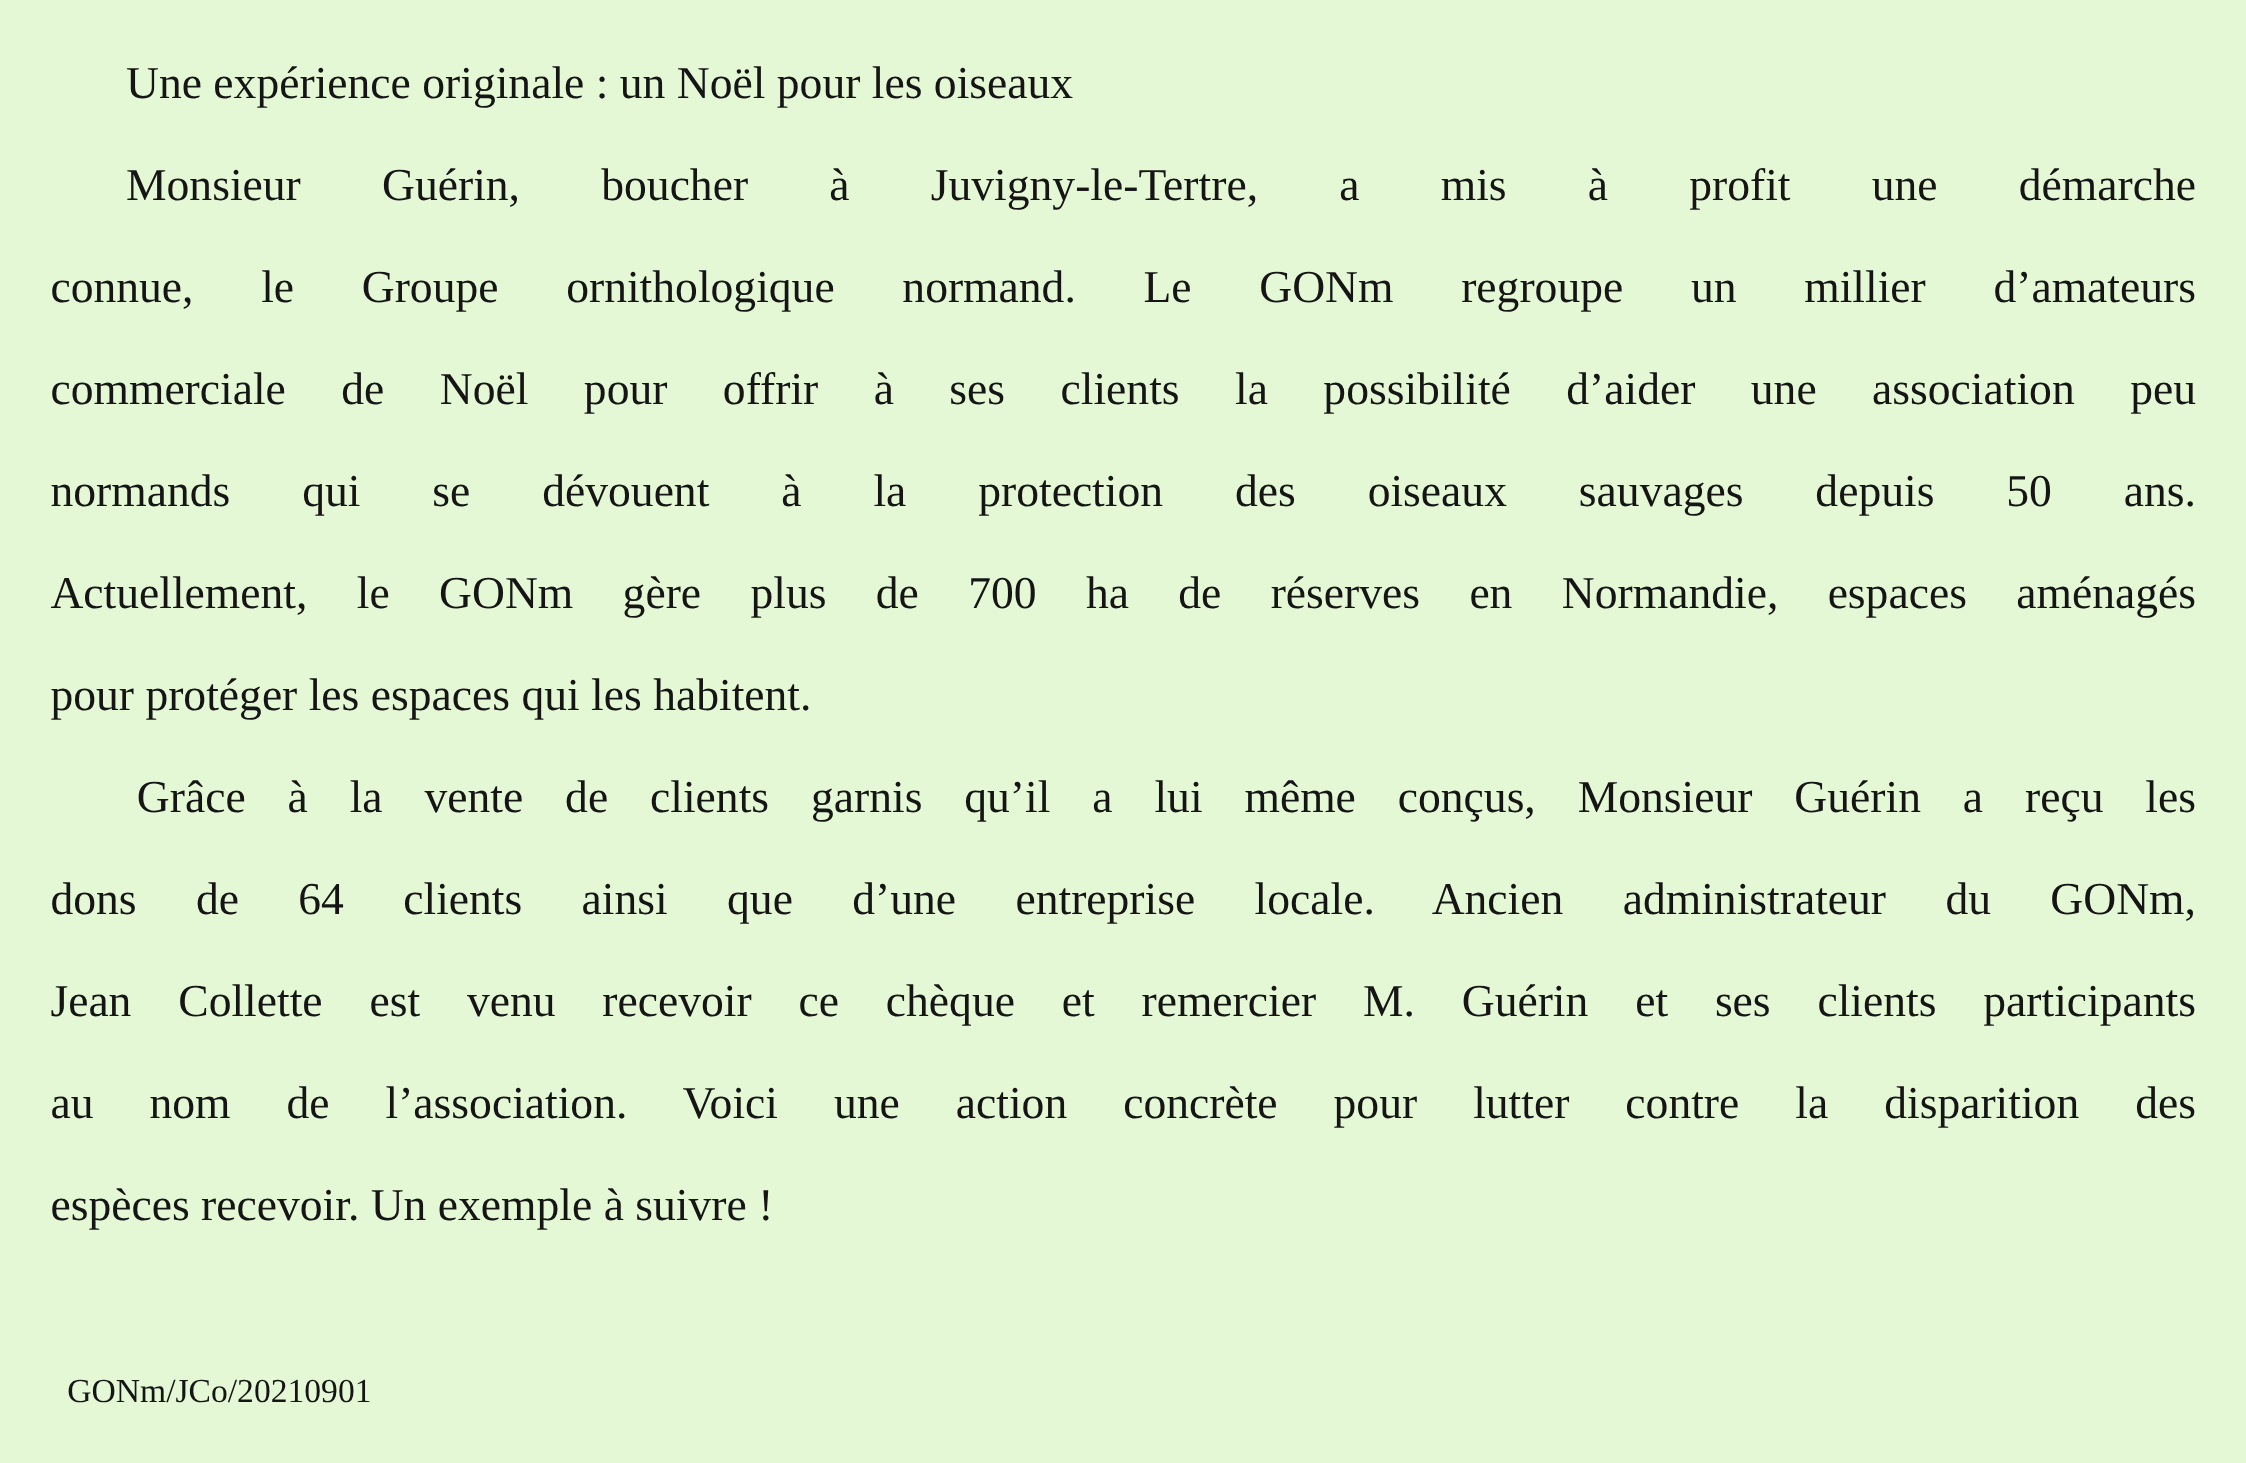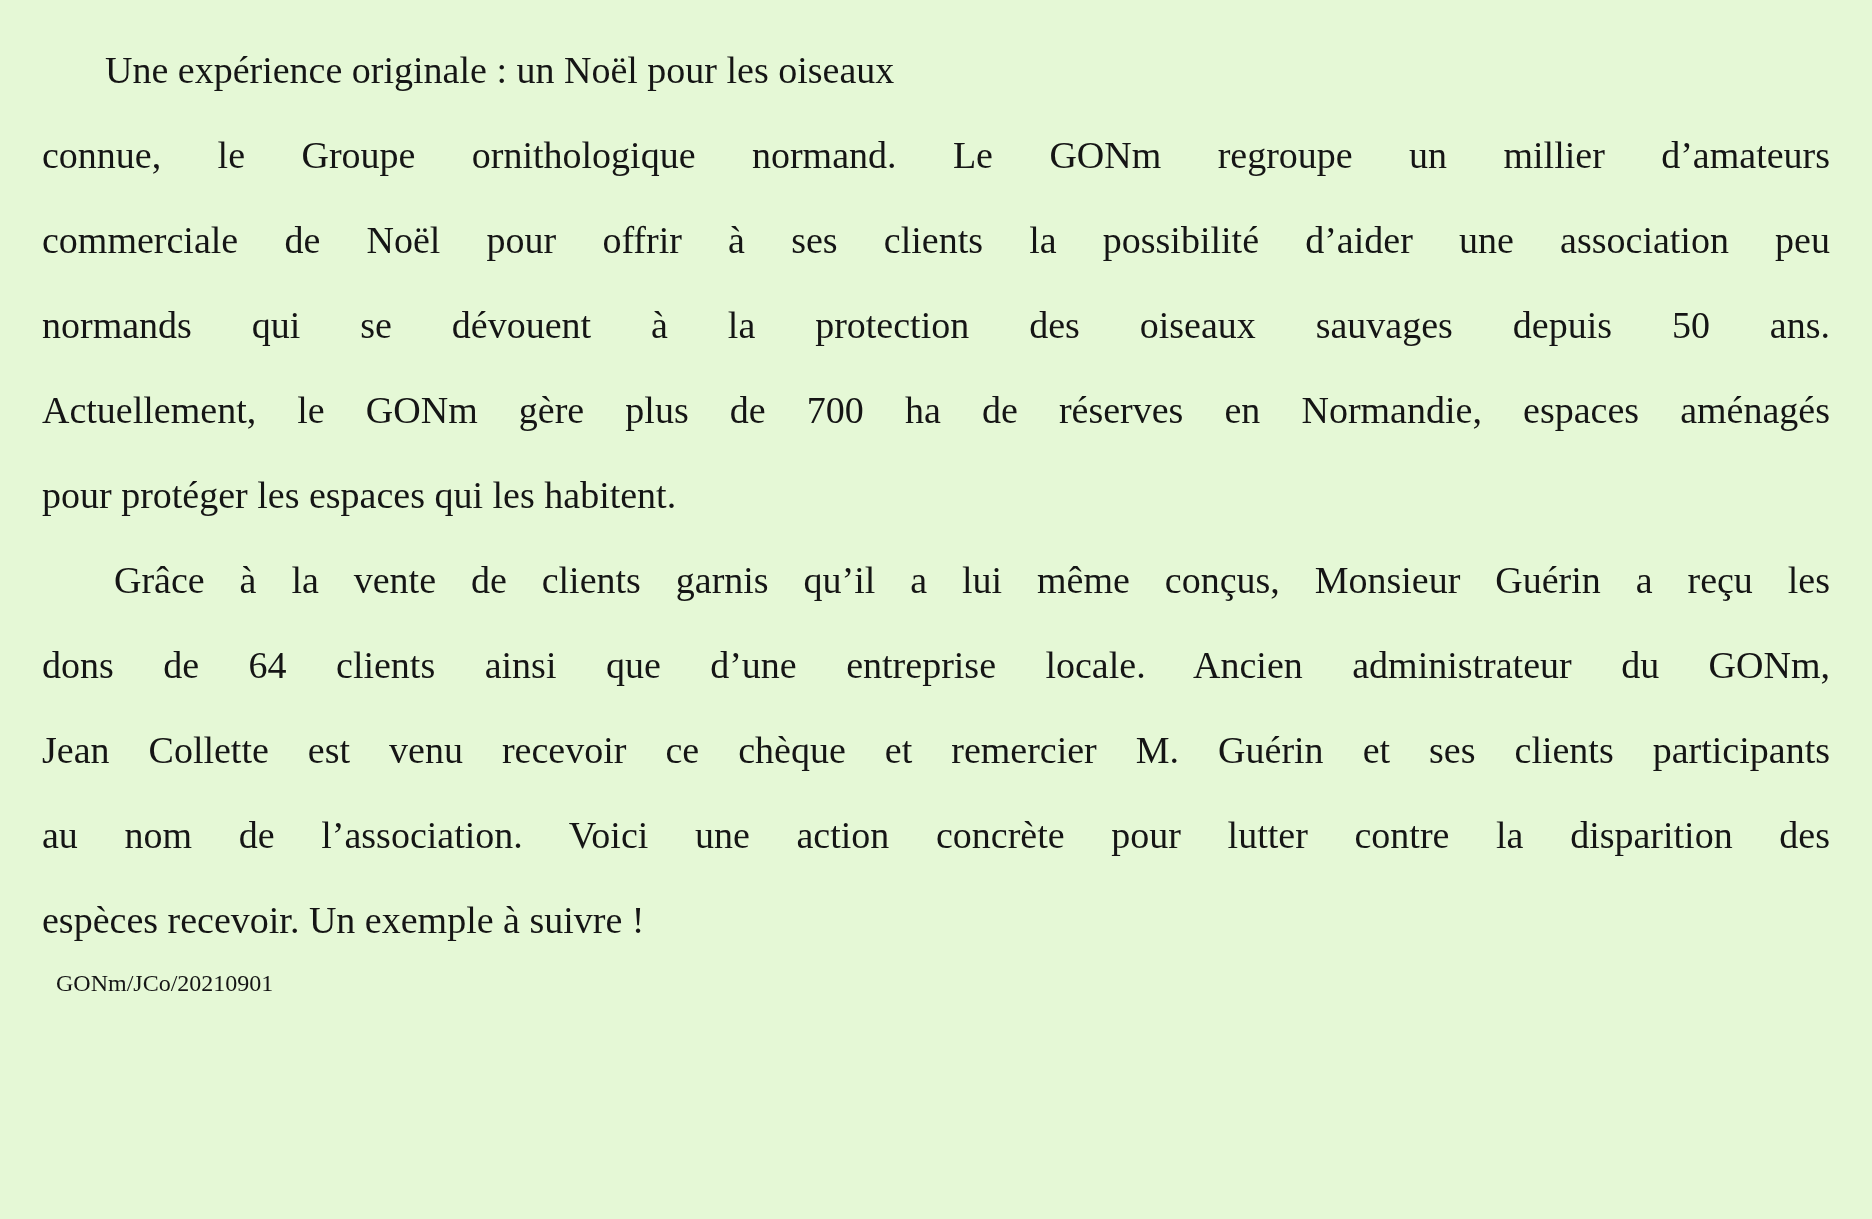--- a/index.html
+++ b/index.html
@@ -28,34 +28,36 @@
     overflow: hidden;
   }
   .just {
     text-align: justify;
     text-align-last: justify;
   }
   .indent-title { padding-left: 63px; }
   .indent-p1 { padding-left: 63px; }
   .indent-p2 { padding-left: 72px; }
   .footer {
+    margin-top: 92px;
     padding-left: 14px;
-    font-size: 24px;
+    font-size: 28px;
     line-height: 40px;
     font-family: Liberation Serif, serif;
   }
 </style>
 </head>
 <body style="background: rgb(229, 248, 214);">
 
 <div class="page" style="color: rgb(21, 21, 21);">
 
   <div class="line indent-title">Une expérience originale : un Noël pour les oiseaux</div>
 
   <div>
+    <div class="line just indent-p1">Monsieur Guérin, boucher à Juvigny-le-Tertre, a mis à profit une démarche</div>
     <div class="line just">connue, le Groupe ornithologique normand. Le GONm regroupe un millier d’amateurs</div>
     <div class="line just">commerciale de Noël pour offrir à ses clients la possibilité d’aider une association peu</div>
     <div class="line just">normands qui se dévouent à la protection des oiseaux sauvages depuis 50 ans.</div>
     <div class="line just">Actuellement, le GONm gère plus de 700 ha de réserves en Normandie, espaces aménagés</div>
     <div class="line">pour protéger les espaces qui les habitent.</div>
   </div>
 
   <div>
     <div class="line just indent-p2">Grâce à la vente de clients garnis qu’il a lui même conçus, Monsieur Guérin a reçu les</div>
     <div class="line just">dons de 64 clients ainsi que  d’une entreprise locale. Ancien administrateur du GONm,</div>

